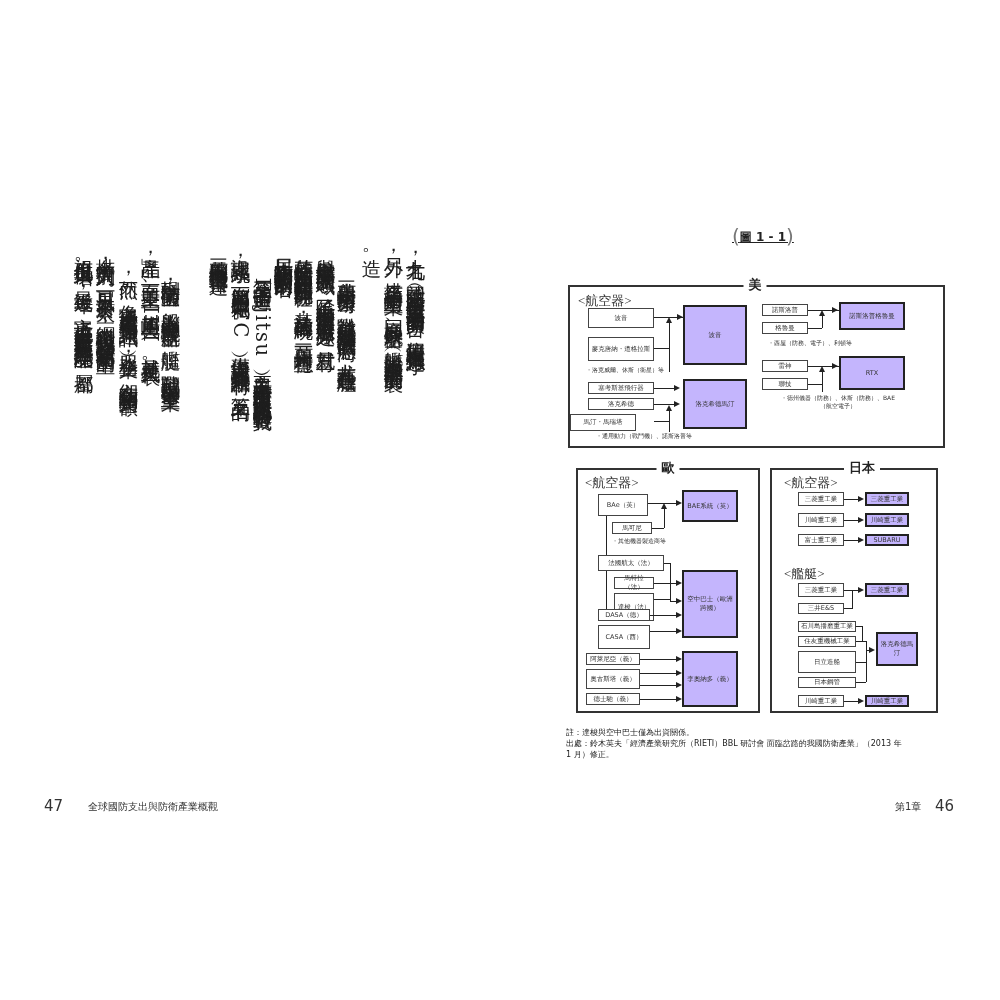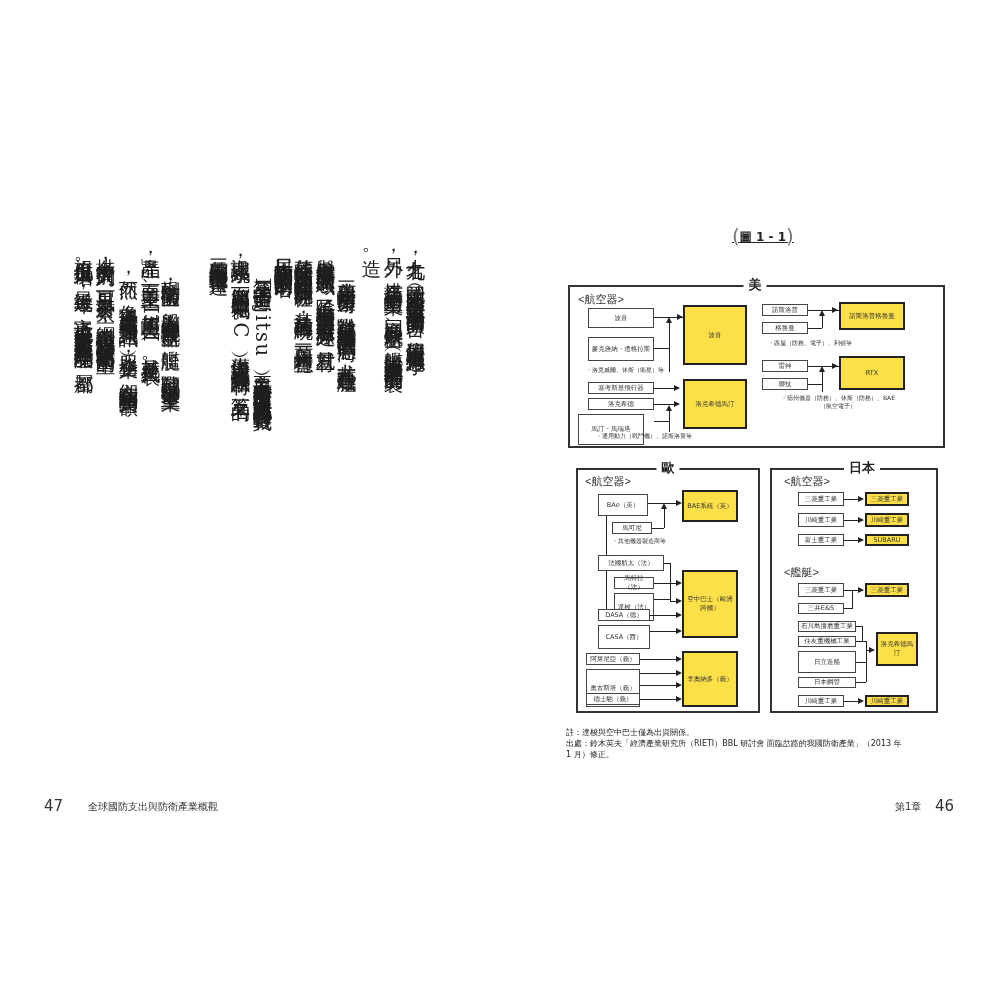--- a/index.html
+++ b/index.html
@@ -15,24 +15,24 @@
   .folio { position: absolute; top: 797px; font-family: "DejaVu Sans", sans-serif; font-size: 15px; color: #333; }
   .running { position: absolute; top: 800px; font-family: "DejaVu Sans", sans-serif; font-size: 10px; color: #333; }
 
   
   .fig-label { position: absolute; left: 232px; top: 222px; font-family: "DejaVu Sans", sans-serif; font-size: 12px; font-weight: bold; color: #222; text-decoration: underline; }
   .fig-label .paren { font-size: 20px; font-weight: normal; color: #777; position: relative; top: 2px; }
   .fig-title { position: absolute; left: 0; width: 500px; text-align: center; top: 244px; font-family: "DejaVu Sans", sans-serif; font-size: 14px; font-weight: bold; color: #222; }
 
   .region { position: absolute; border: 2px solid #333; box-sizing: border-box; }
   .region-tag { position: absolute; top: -11px; background: #fff; padding: 0 5px; font-family: "DejaVu Sans", sans-serif; font-size: 13px; font-weight: bold; color: #222; transform: translateX(-50%); }
-  .sub { position: absolute; font-family: Liberation Mono, monospace; font-size: 11px; color: #333; text-align: center; }
+  .sub { position: absolute; font-family: Liberation Serif, serif; font-size: 13px; color: #333; text-align: center; }
 
   .box { position: absolute; box-sizing: border-box; border: 1px solid #444; background: #fff; font-family: "DejaVu Sans", sans-serif; font-size: 6.5px; color: #333; display: flex; align-items: center; justify-content: center; text-align: center; line-height: 9px; padding: 0 2px; }
-  .box.result { border: 2px solid #222; background: #fde047; }
+  .box.result { border: 2px solid #222; background: #c4b5fd; }
   .note { position: absolute; font-family: "DejaVu Sans", sans-serif; font-size: 6px; color: #333; white-space: nowrap; }
   .line { position: absolute; background: #222; }
   .arrow { position: absolute; width: 0; height: 0; border-top: 3px solid transparent; border-bottom: 3px solid transparent; border-left: 6px solid #222; }
   .arrow-up { position: absolute; width: 0; height: 0; border-left: 3px solid transparent; border-right: 3px solid transparent; border-bottom: 6px solid #222; }
 
   .footnote { position: absolute; left: 66px; font-family: "DejaVu Sans", sans-serif; font-size: 8px; color: #222; line-height: 11px; white-space: nowrap; }
 </style>
 </head>
 <body>
 
@@ -71,21 +71,21 @@
     <div class="note" style="left:16px; top:79px">・洛克威爾、休斯（衛星）等</div>
     <div class="line" style="left:84px; top:30px; width:50px; height:1px"></div>
     <div class="line" style="left:84px; top:61px; width:15px; height:1px"></div>
     <div class="line" style="left:99px; top:35px; width:1px; height:50px"></div>
     <div class="arrow-up" style="left:96px; top:30px"></div>
     <div class="arrow" style="left:107px; top:27px"></div>
     <div class="box result" style="left:113px; top:18px; width:64px; height:60px">波音</div>
 
     <div class="box" style="left:18px; top:95px; width:66px; height:12px">塞考斯基飛行器</div>
     <div class="box" style="left:18px; top:111px; width:66px; height:12px">洛克希德</div>
-    <div class="box" style="left:8px; top:127px; width:66px; height:31px">馬汀・馬瑞塔</div>
+    <div class="box" style="left:0; top:127px; width:66px; height:17px">馬汀・馬瑞塔</div>
     <div class="note" style="left:26px; top:145px">・通用動力（戰鬥機）、諾斯洛普等</div>
     <div class="line" style="left:84px; top:101px; width:22px; height:1px"></div>
     <div class="arrow" style="left:104px; top:98px"></div>
     <div class="line" style="left:84px; top:117px; width:22px; height:1px"></div>
     <div class="arrow" style="left:104px; top:114px"></div>
     <div class="line" style="left:84px; top:134px; width:15px; height:1px"></div>
     <div class="line" style="left:99px; top:123px; width:1px; height:22px"></div>
     <div class="arrow-up" style="left:96px; top:118px"></div>
     <div class="box result" style="left:113px; top:92px; width:64px; height:50px">洛克希德馬汀</div>
 
@@ -138,21 +138,21 @@
     <div class="line" style="left:76px; top:113px; width:24px; height:1px"></div>
     <div class="arrow" style="left:98px; top:110px"></div>
     <div class="line" style="left:76px; top:129px; width:16px; height:1px"></div>
     <div class="line" style="left:72px; top:145px; width:28px; height:1px"></div>
     <div class="arrow" style="left:98px; top:142px"></div>
     <div class="line" style="left:72px; top:161px; width:28px; height:1px"></div>
     <div class="arrow" style="left:98px; top:158px"></div>
     <div class="box result" style="left:104px; top:100px; width:56px; height:68px">空中巴士（歐洲跨國）</div>
 
     <div class="box" style="left:8px; top:183px; width:54px; height:12px">阿萊尼亞（義）</div>
-    <div class="box" style="left:8px; top:199px; width:54px; height:38px">奧古斯塔（義）</div>
+    <div class="box" style="left:8px; top:199px; width:54px; height:20px">奧古斯塔（義）</div>
     <div class="box" style="left:8px; top:223px; width:54px; height:12px">德士馳（義）</div>
     <div class="line" style="left:62px; top:189px; width:38px; height:1px"></div>
     <div class="arrow" style="left:98px; top:186px"></div>
     <div class="line" style="left:62px; top:203px; width:38px; height:1px"></div>
     <div class="arrow" style="left:98px; top:200px"></div>
     <div class="line" style="left:62px; top:215px; width:38px; height:1px"></div>
     <div class="arrow" style="left:98px; top:212px"></div>
     <div class="line" style="left:62px; top:229px; width:38px; height:1px"></div>
     <div class="arrow" style="left:98px; top:226px"></div>
     <div class="box result" style="left:104px; top:181px; width:56px; height:56px">李奧納多（義）</div>

